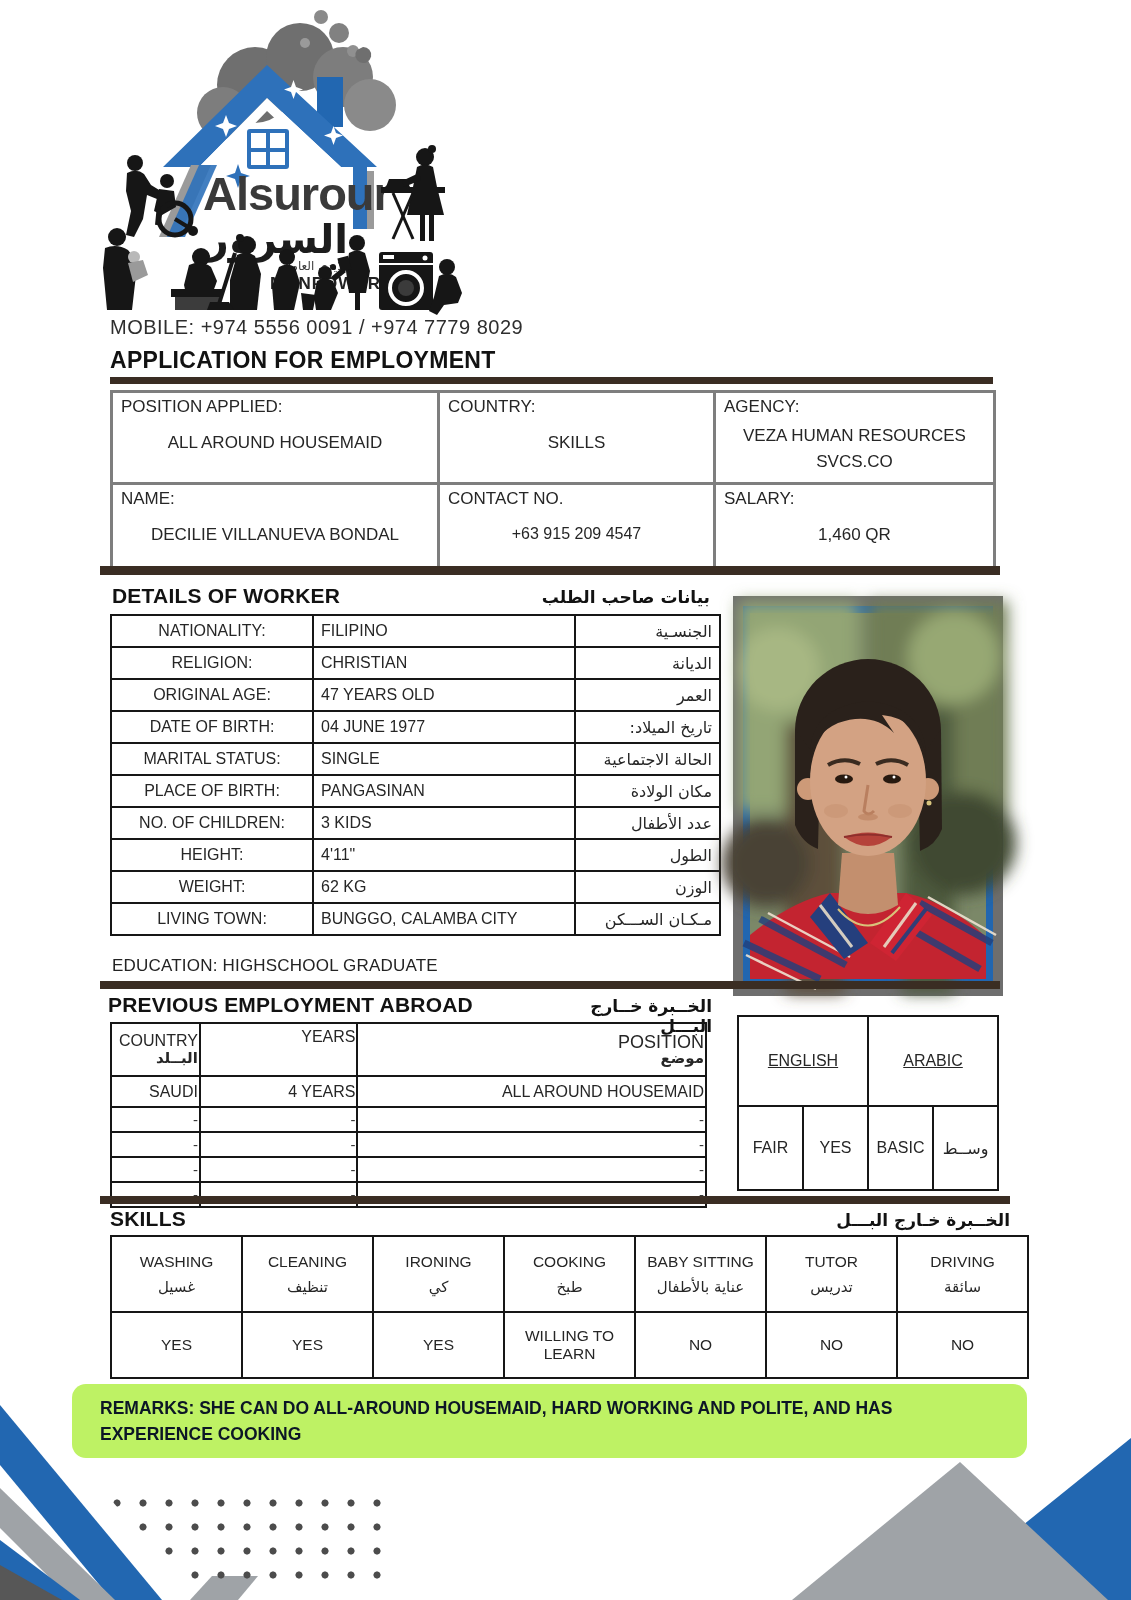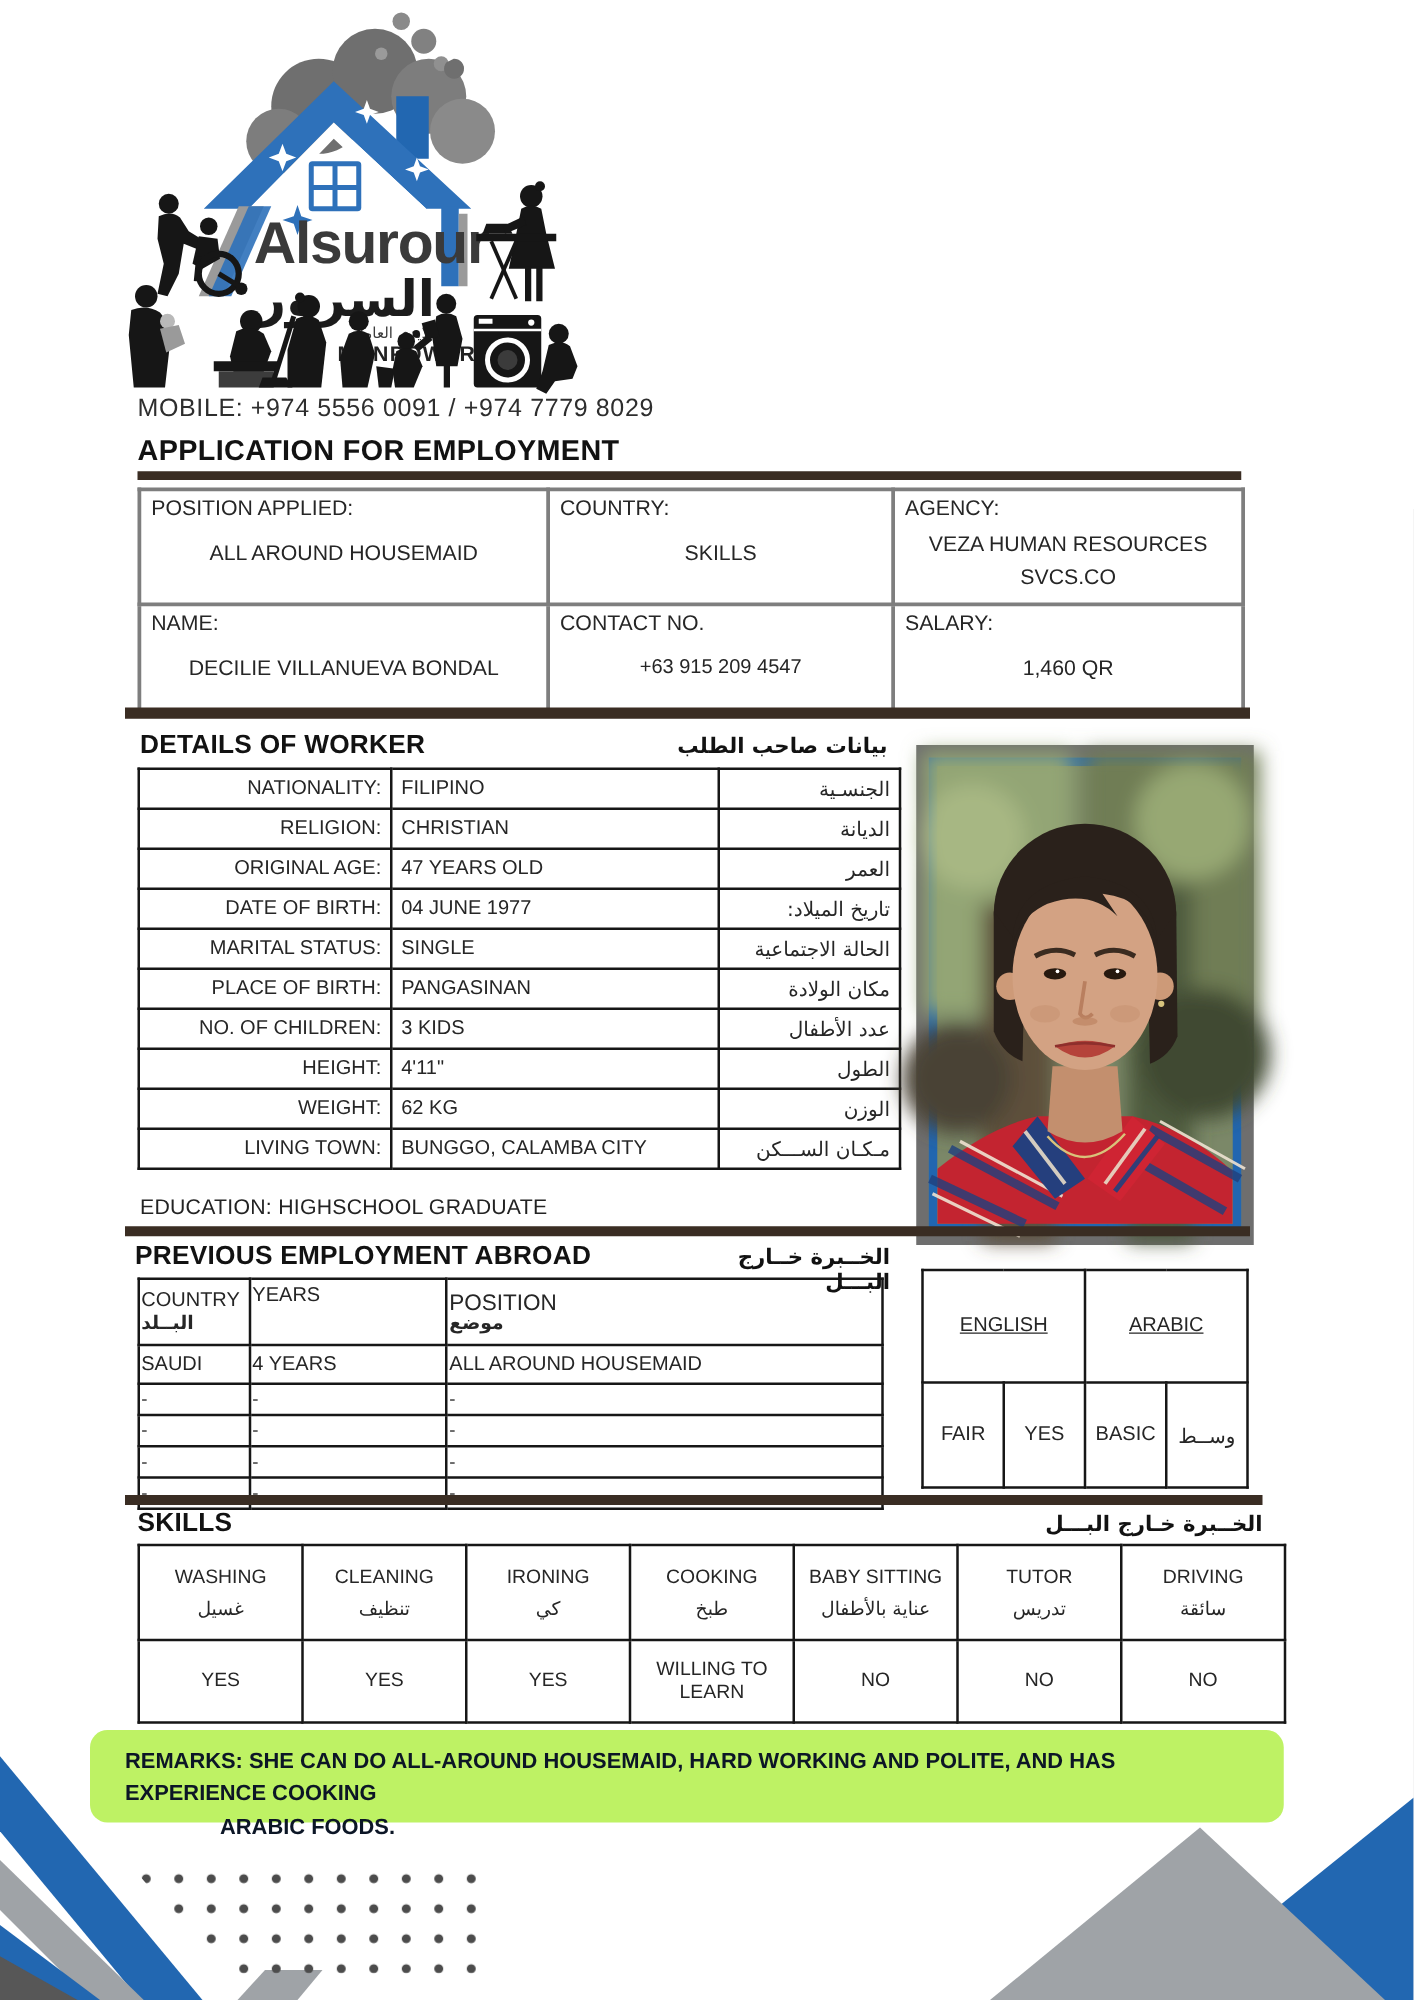--- a/index.html
+++ b/index.html
@@ -19,33 +19,33 @@
   table{border-collapse:collapse;table-layout:fixed;}
   .app-table{position:absolute;left:110px;top:390px;width:883px;}
   .app-table td{border:3px solid #7e7e7e;vertical-align:top;height:74px;padding:4px 8px 6px 8px;}
   .cell-label{font-size:17px;color:#262626;text-align:left;}
   .cell-value{font-size:17px;color:#262626;text-align:center;margin-top:16px;}
   .cell-value.tight{margin-top:6px;line-height:1.55;}
 
   
   .details-table{position:absolute;left:110px;top:614px;width:597px;}
   .details-table td{border:2px solid #161616;height:30px;font-size:16px;color:#262626;padding:0 7px;}
-  .details-table td.lbl{width:186px;text-align:right;}
+  .details-table td.lbl{width:186px;text-align:center;}
   .details-table td.val{width:246px;text-align:left;}
   .details-table td.arb{width:129px;text-align:right;font-size:16px;}
   .education{position:absolute;left:112px;top:956px;font-size:17px;color:#232323;letter-spacing:.2px;}
 
   
   .photo-frame{position:absolute;left:733px;top:596px;width:270px;height:400px;background:#6e6e6e;box-sizing:border-box;padding:10px;}
   .photo-inner{width:100%;height:100%;box-sizing:border-box;border:7px solid #2166b0;background:#7b8868;}
   .photo-inner svg{display:block;width:100%;height:100%;}
 
   
   .emp-table{position:absolute;left:110px;top:1022px;width:597px;}
-  .emp-table td,.emp-table th{border:2px solid #161616;font-size:16px;color:#262626;font-weight:400;text-align:left;}
+  .emp-table td,.emp-table th{border:2px solid #161616;font-size:16px;color:#262626;font-weight:400;text-align:right;}
   .emp-table th{height:46px;line-height:1.15;}
   .emp-table .c1{width:88px;}.emp-table .c2{width:156px;}.emp-table .c3{width:345px;}
   .emp-table tr.data td{height:27px;}
   .emp-table tr.dash td{height:21px;font-size:15px;color:#3a3a3a;}
   .hdr-ar{font-size:15px;font-weight:700;}
 
   
   .lang-table{position:absolute;left:737px;top:1015px;width:260px;}
   .lang-table td{border:2px solid #161616;text-align:center;font-size:16px;color:#262626;}
   .lang-table tr.top td{height:86px;text-decoration:underline;}
@@ -487,21 +487,20 @@
       <td style="padding:0 18px;">WILLING TO LEARN</td>
       <td>NO</td>
       <td>NO</td>
       <td>NO</td>
     </tr>
   </tbody>
     </table>
 
   <div class="remarks">
     <div>REMARKS: SHE CAN DO ALL-AROUND HOUSEMAID, HARD WORKING AND POLITE, AND HAS EXPERIENCE COOKING</div>
-    <div class="l2">ARABIC FOODS.</div>
   </div>
 
   <svg class="abs decor" style="left:0;top:1360px;" width="420" height="240" viewBox="0 0 420 240">
     <polygon points="0,45 162,240 112,240 0,105" fill="#2267b1"></polygon>
     <polygon points="0,128 115,240 72,240 0,168" fill="#9fa3a7"></polygon>
     <polygon points="0,180 80,240 0,240" fill="#2267b1"></polygon>
     <polygon points="0,205 62,240 0,240" fill="#575757"></polygon>
     <polygon points="190,240 212,216 258,216 238,240" fill="#9fa3a7"></polygon>
   </svg>
 

